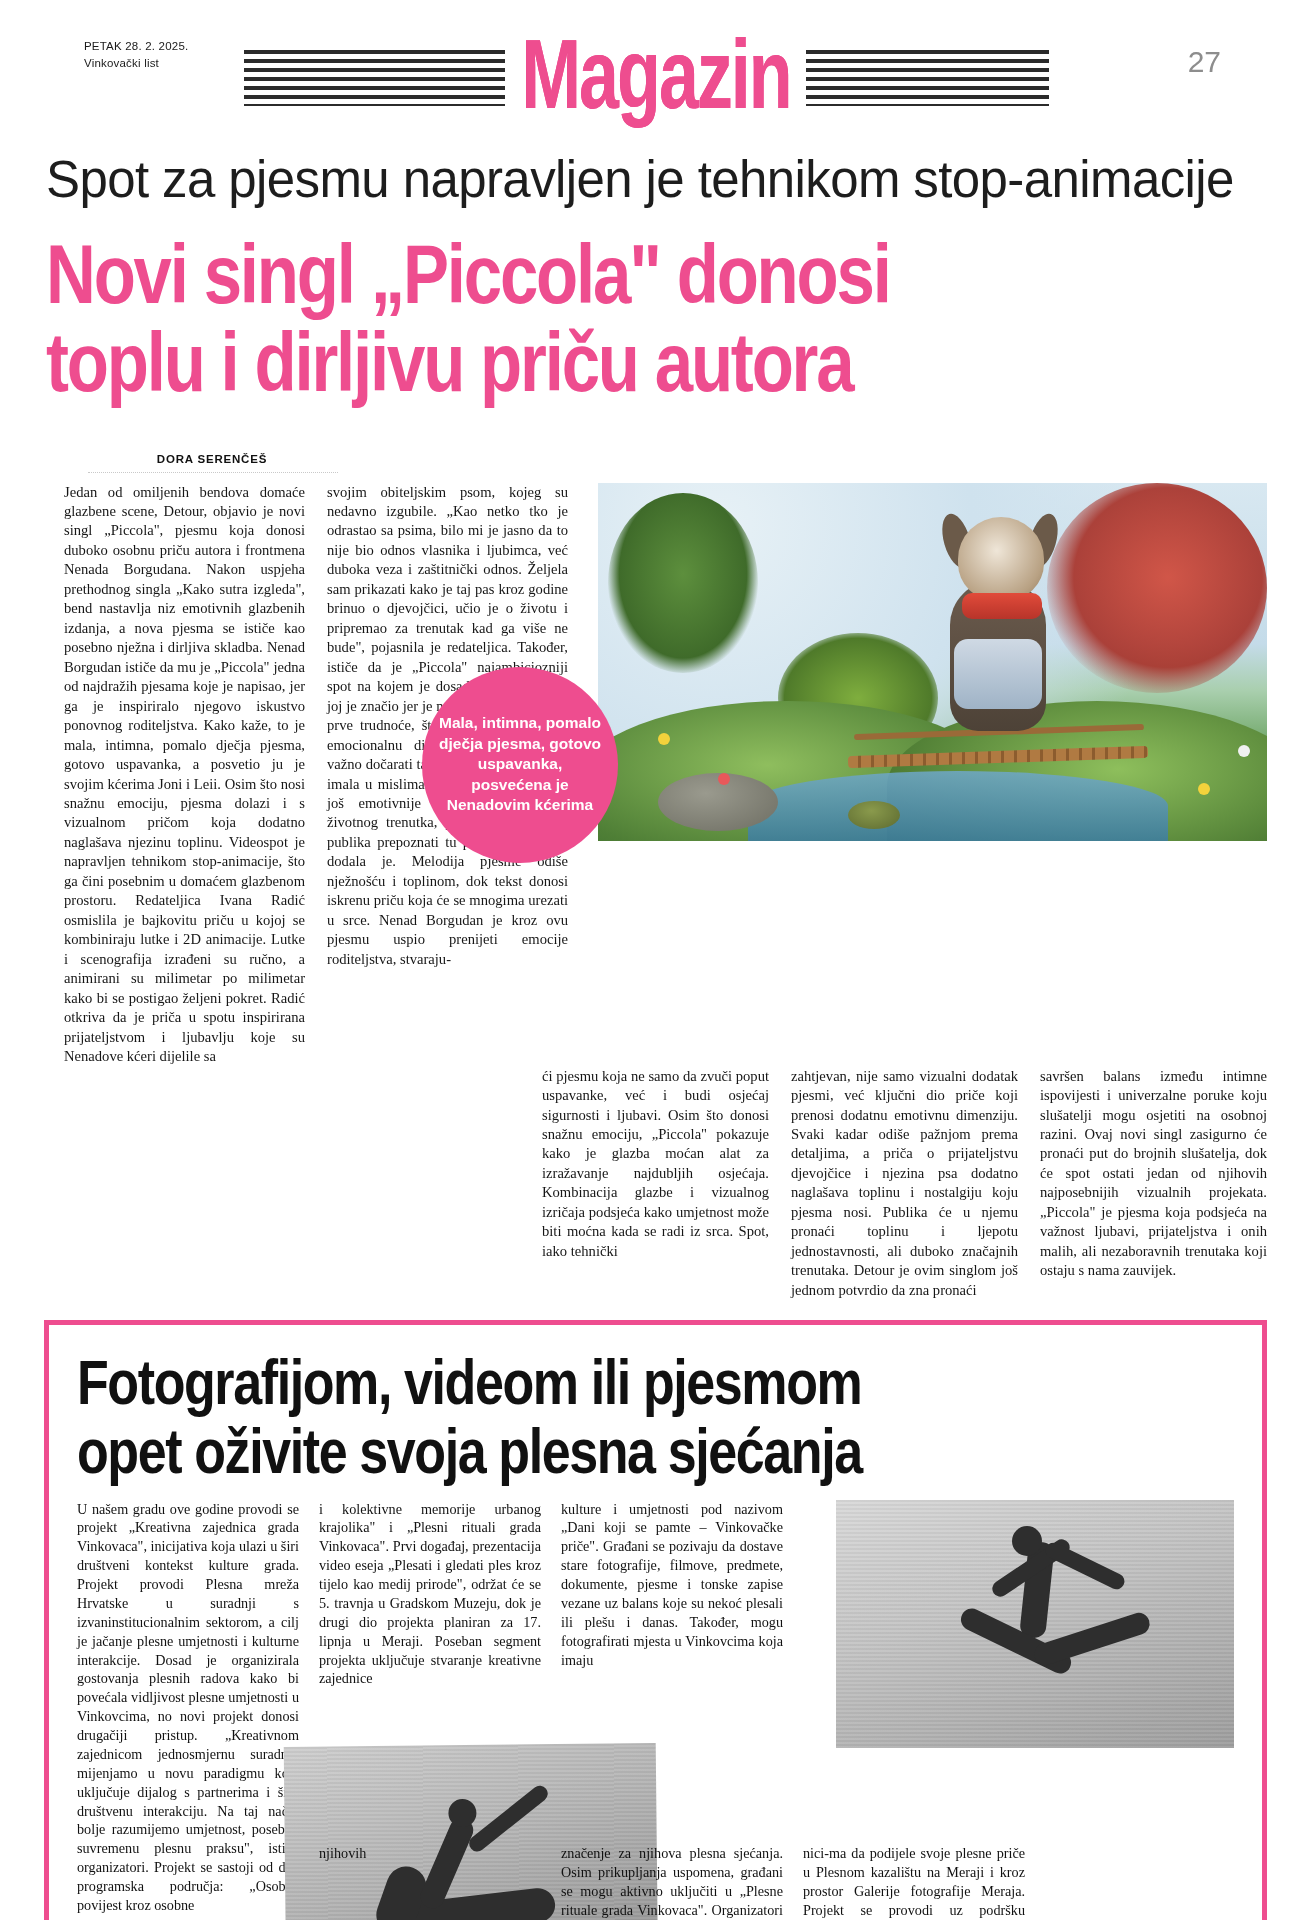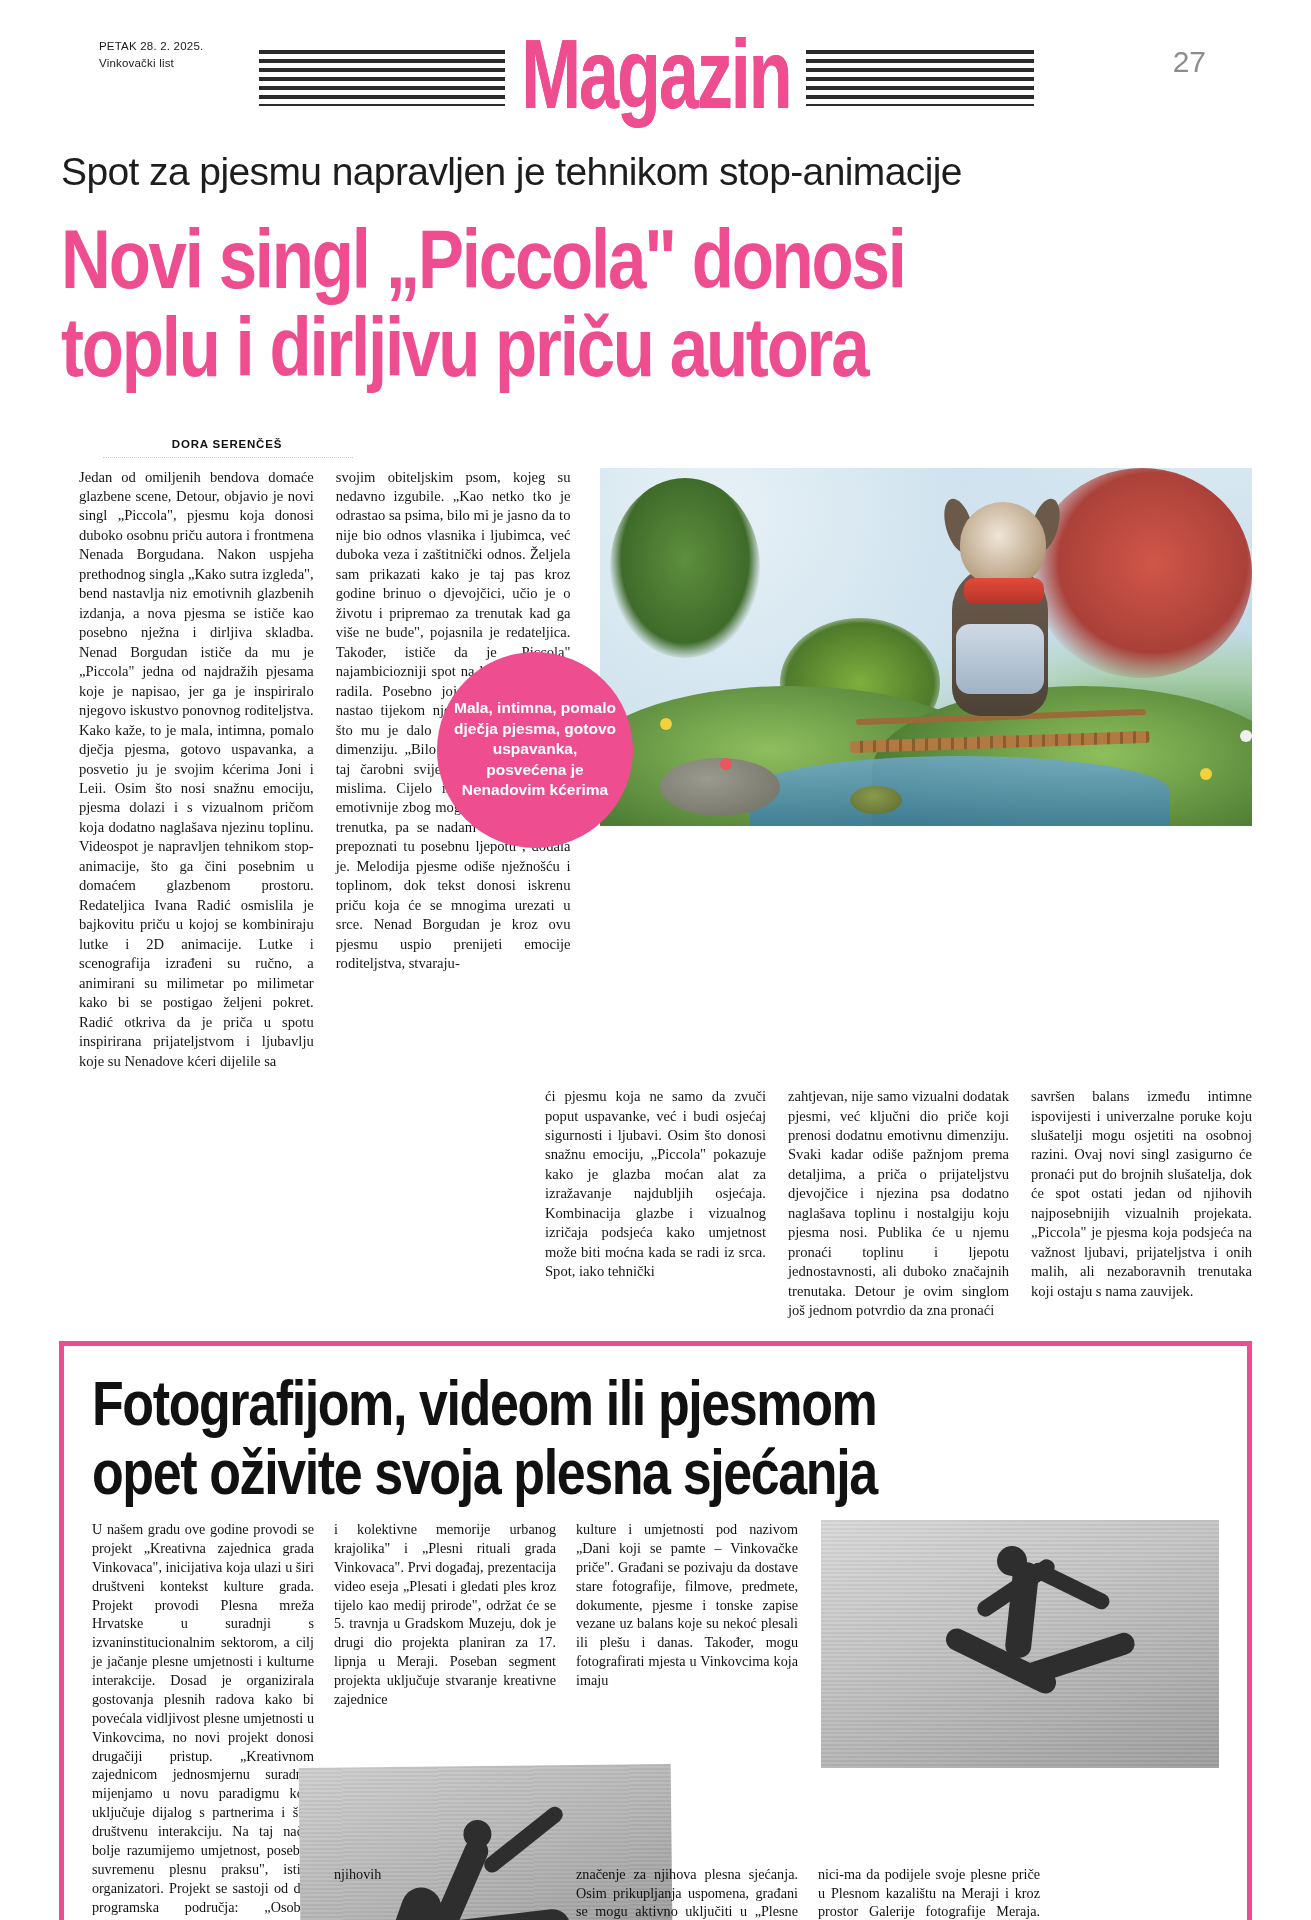--- a/index.html
+++ b/index.html
@@ -6,21 +6,21 @@
   html, body { margin:0; padding:0; }
   body {
     width: 1311px; height: 1920px;
     background: #ffffff;
     font-family: "Liberation Serif", serif;
     color: #111;
     position: relative;
     overflow: hidden;
   }
 
-  .page { position: relative; width: 1311px; height: 1920px; padding: 0 59px; }
+  .page { position: relative; width: 1311px; height: 1920px; padding: 0 44px; }
 
   
   .masthead { position: relative; height: 120px; padding-top: 28px; }
   .issue-info {
     position: absolute; left: 40px; top: 38px;
     font-family: "Liberation Sans", sans-serif;
     font-size: 11.5px; line-height: 1.45; color: #1a1a1a; letter-spacing: .2px;
   }
   .page-number {
     position: absolute; right: 46px; top: 45px;
@@ -49,21 +49,21 @@
     transform-origin: center;
     white-space: nowrap;
     z-index: 3;
     text-shadow: 0 0 0 #ee4d8f;
   }
 
   
   .kicker {
     font-family: "Liberation Sans", sans-serif;
     font-weight: 300;
-    font-size: 39px;
+    font-size: 51px;
     color: #1d1d1d;
     letter-spacing: -0.6px;
     margin: 30px 0 4px 2px;
     white-space: nowrap;
   }
   .headline {
     font-family: "Liberation Sans", sans-serif;
     font-weight: 700;
     color: #ee4d8f;
     font-size: 69px;
@@ -147,21 +147,21 @@
     width: 196px; height: 196px; border-radius: 50%;
     background: #ee4d8f; color: #fff;
     display: flex; align-items: center; justify-content: center;
     text-align: center;
     font-family: "Liberation Sans", sans-serif;
     font-weight: 700; font-size: 15.5px; line-height: 1.32;
     padding: 14px;
     z-index: 5;
   }
 
-  .cols1-lower { display: flex; gap: 22px; margin-top: 16px; }
+  .cols1-lower { display: flex; gap: 22px; margin-top: 0px; }
 
   
   .article2 {
     margin-top: 20px;
     border: 5px solid #ee4d8f;
     padding: 24px 28px 26px 28px;
     position: relative;
     height: 702px;
   }
   .headline2 {

